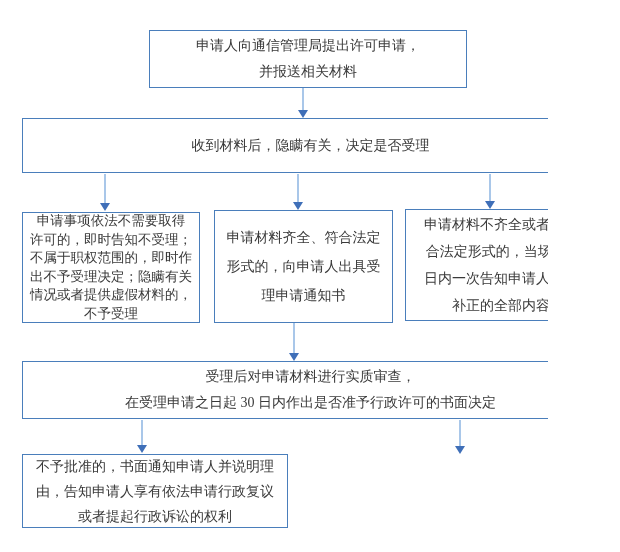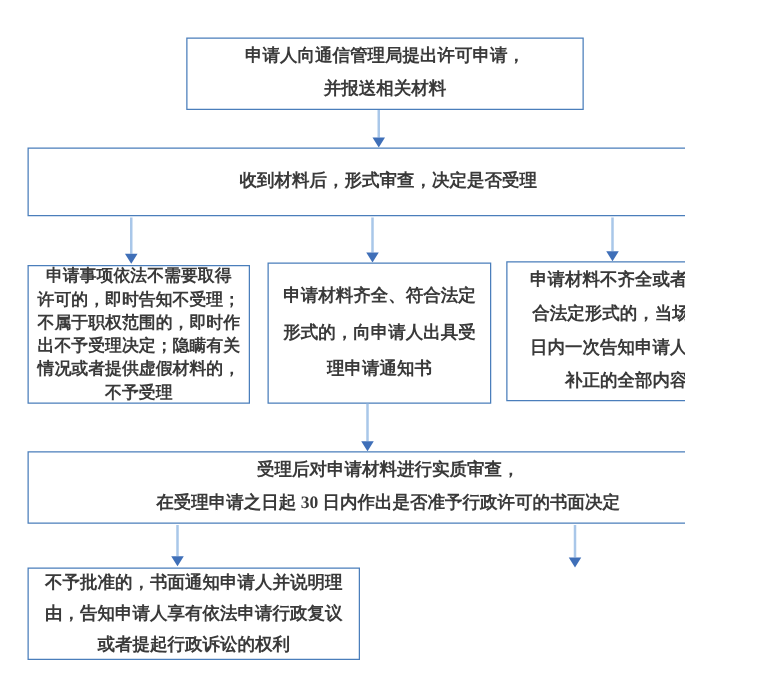--- a/index.html
+++ b/index.html
@@ -7,21 +7,20 @@
     padding: 0;
     background: #ffffff;
   }
   #canvas {
     position: relative;
     width: 548px;
     height: 552px;
     background: #ffffff;
     font-family: "Liberation Serif", "DejaVu Serif", serif;
     overflow: hidden;
-    font-weight: bold;
   }
   .node {
     position: absolute;
     box-sizing: border-box;
     border: 1.5px solid #4a7ebb;
     background: #ffffff;
     color: #3a3a3a;
     display: flex;
     align-items: center;
     justify-content: center;
@@ -78,21 +77,21 @@
     <span class="node-text">申请人向通信管理局提出许可申请，
 并报送相关材料</span>
   </div>
 
   <div class="arrow a1">
     <div class="stem"></div>
     <div class="head"></div>
   </div>
 
   <div class="node b2">
-    <span class="node-text">收到材料后，形式审查，决定是否受理</span>
+    <span class="node-text">收到材料后，隐瞒有关，决定是否受理</span>
   </div>
 
   <div class="arrow a2">
     <div class="stem"></div>
     <div class="head"></div>
   </div>
   <div class="arrow a3">
     <div class="stem"></div>
     <div class="head"></div>
   </div>

